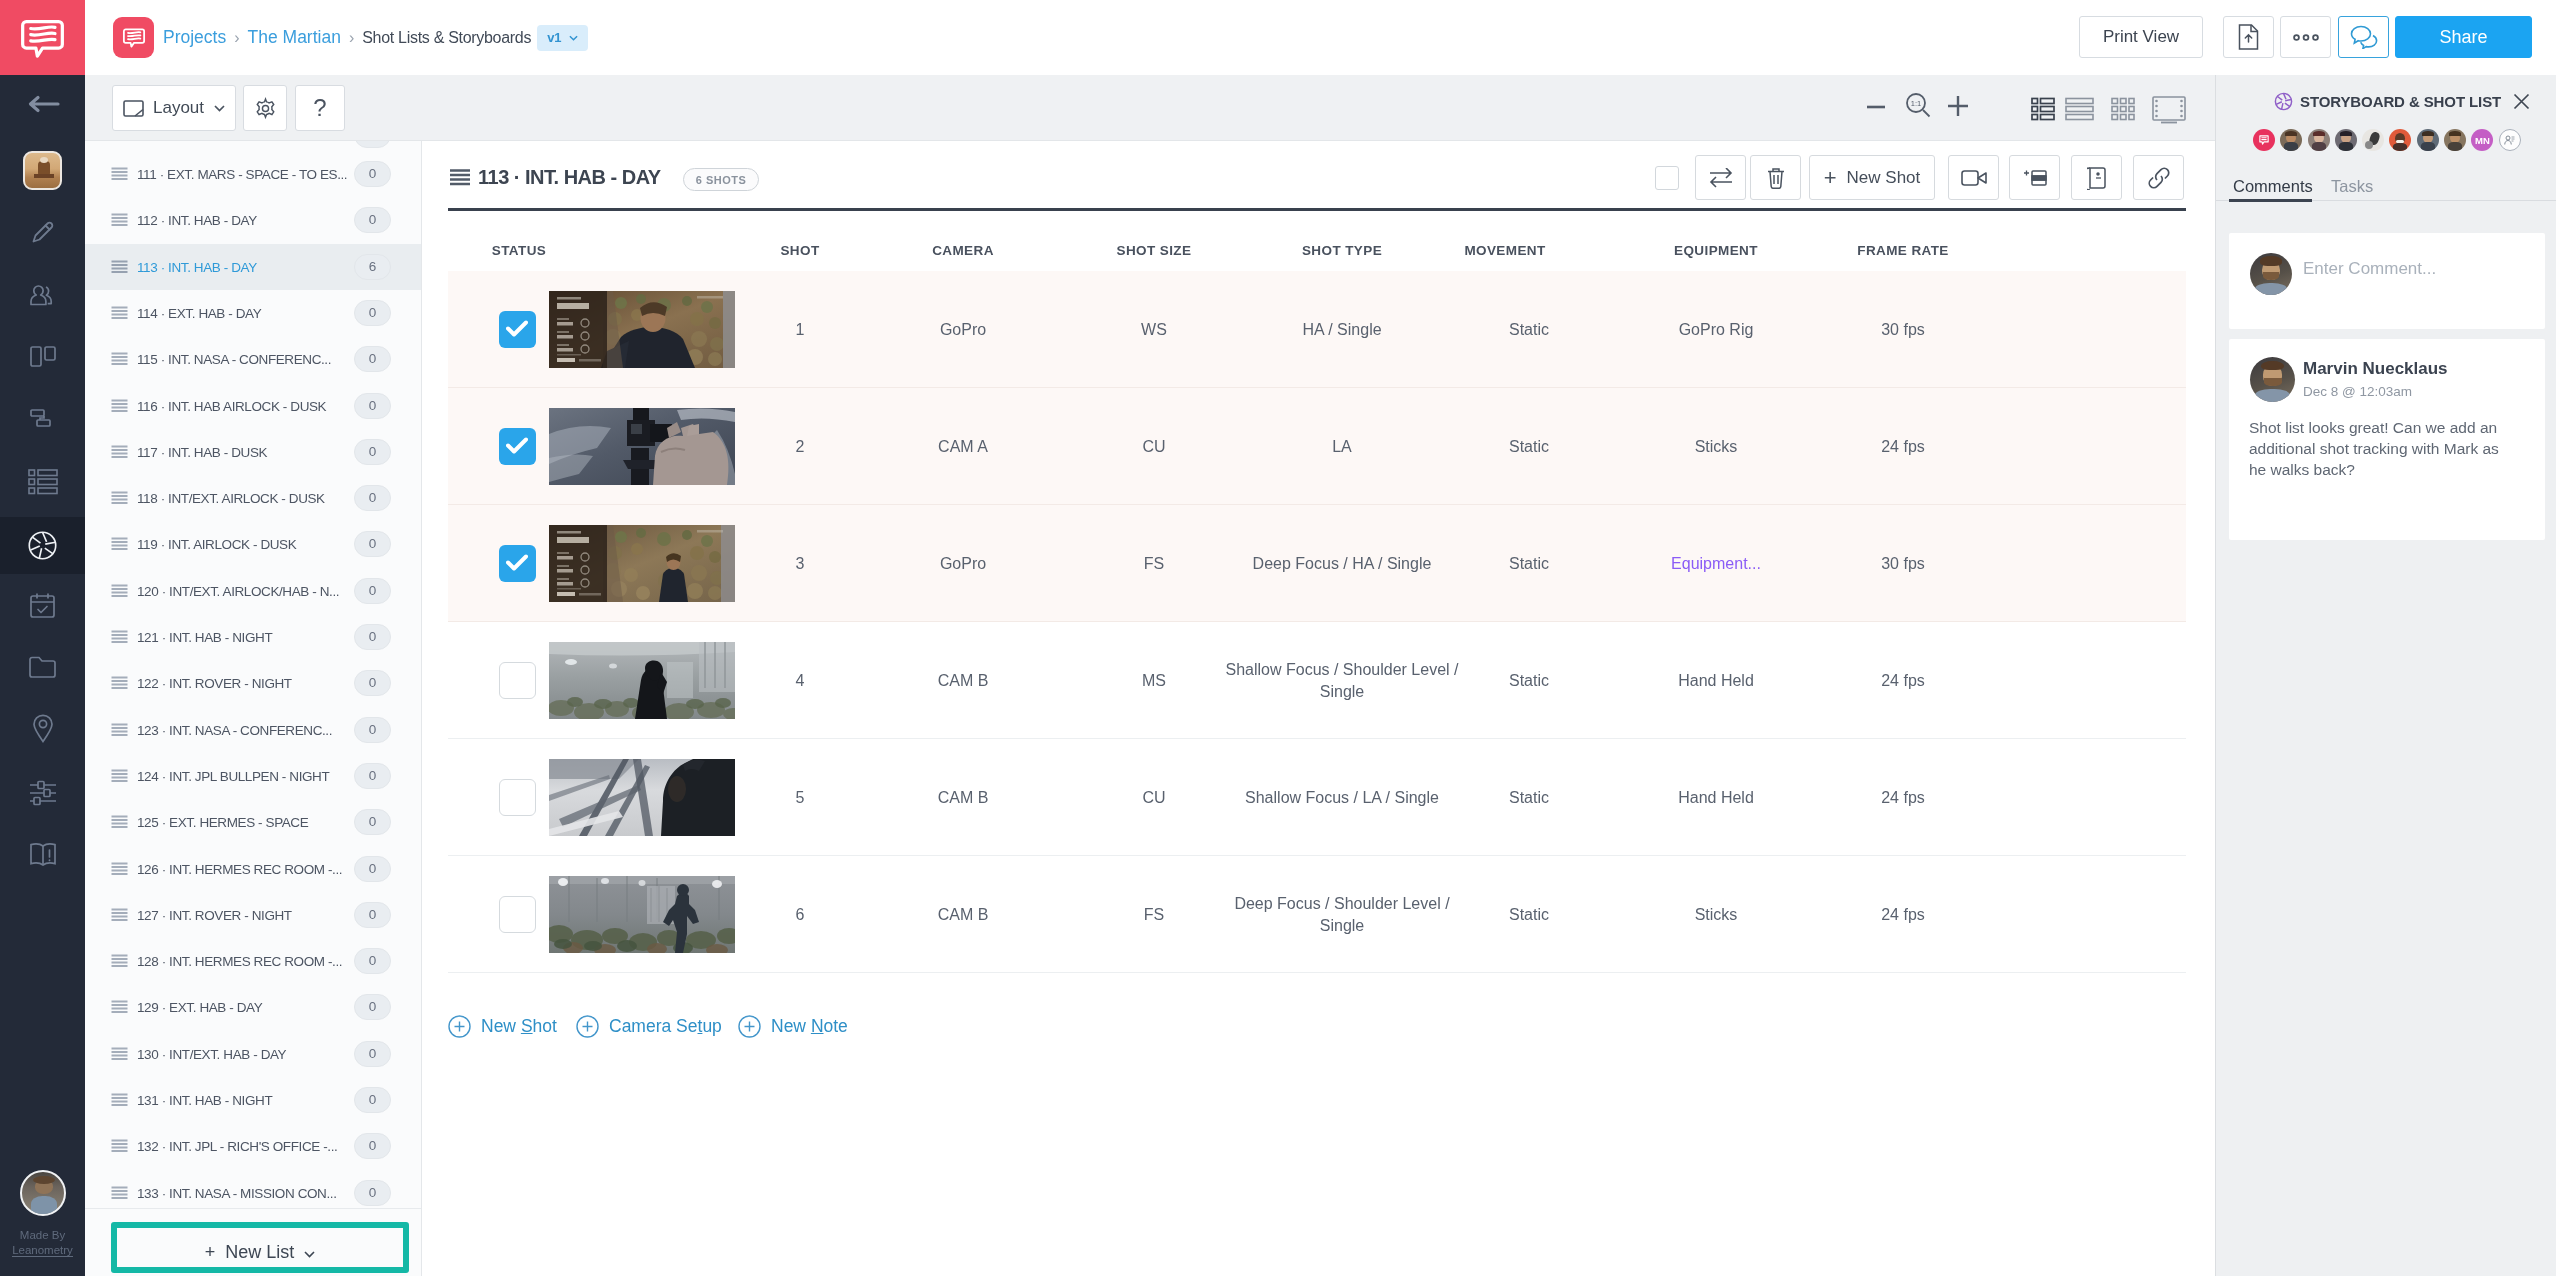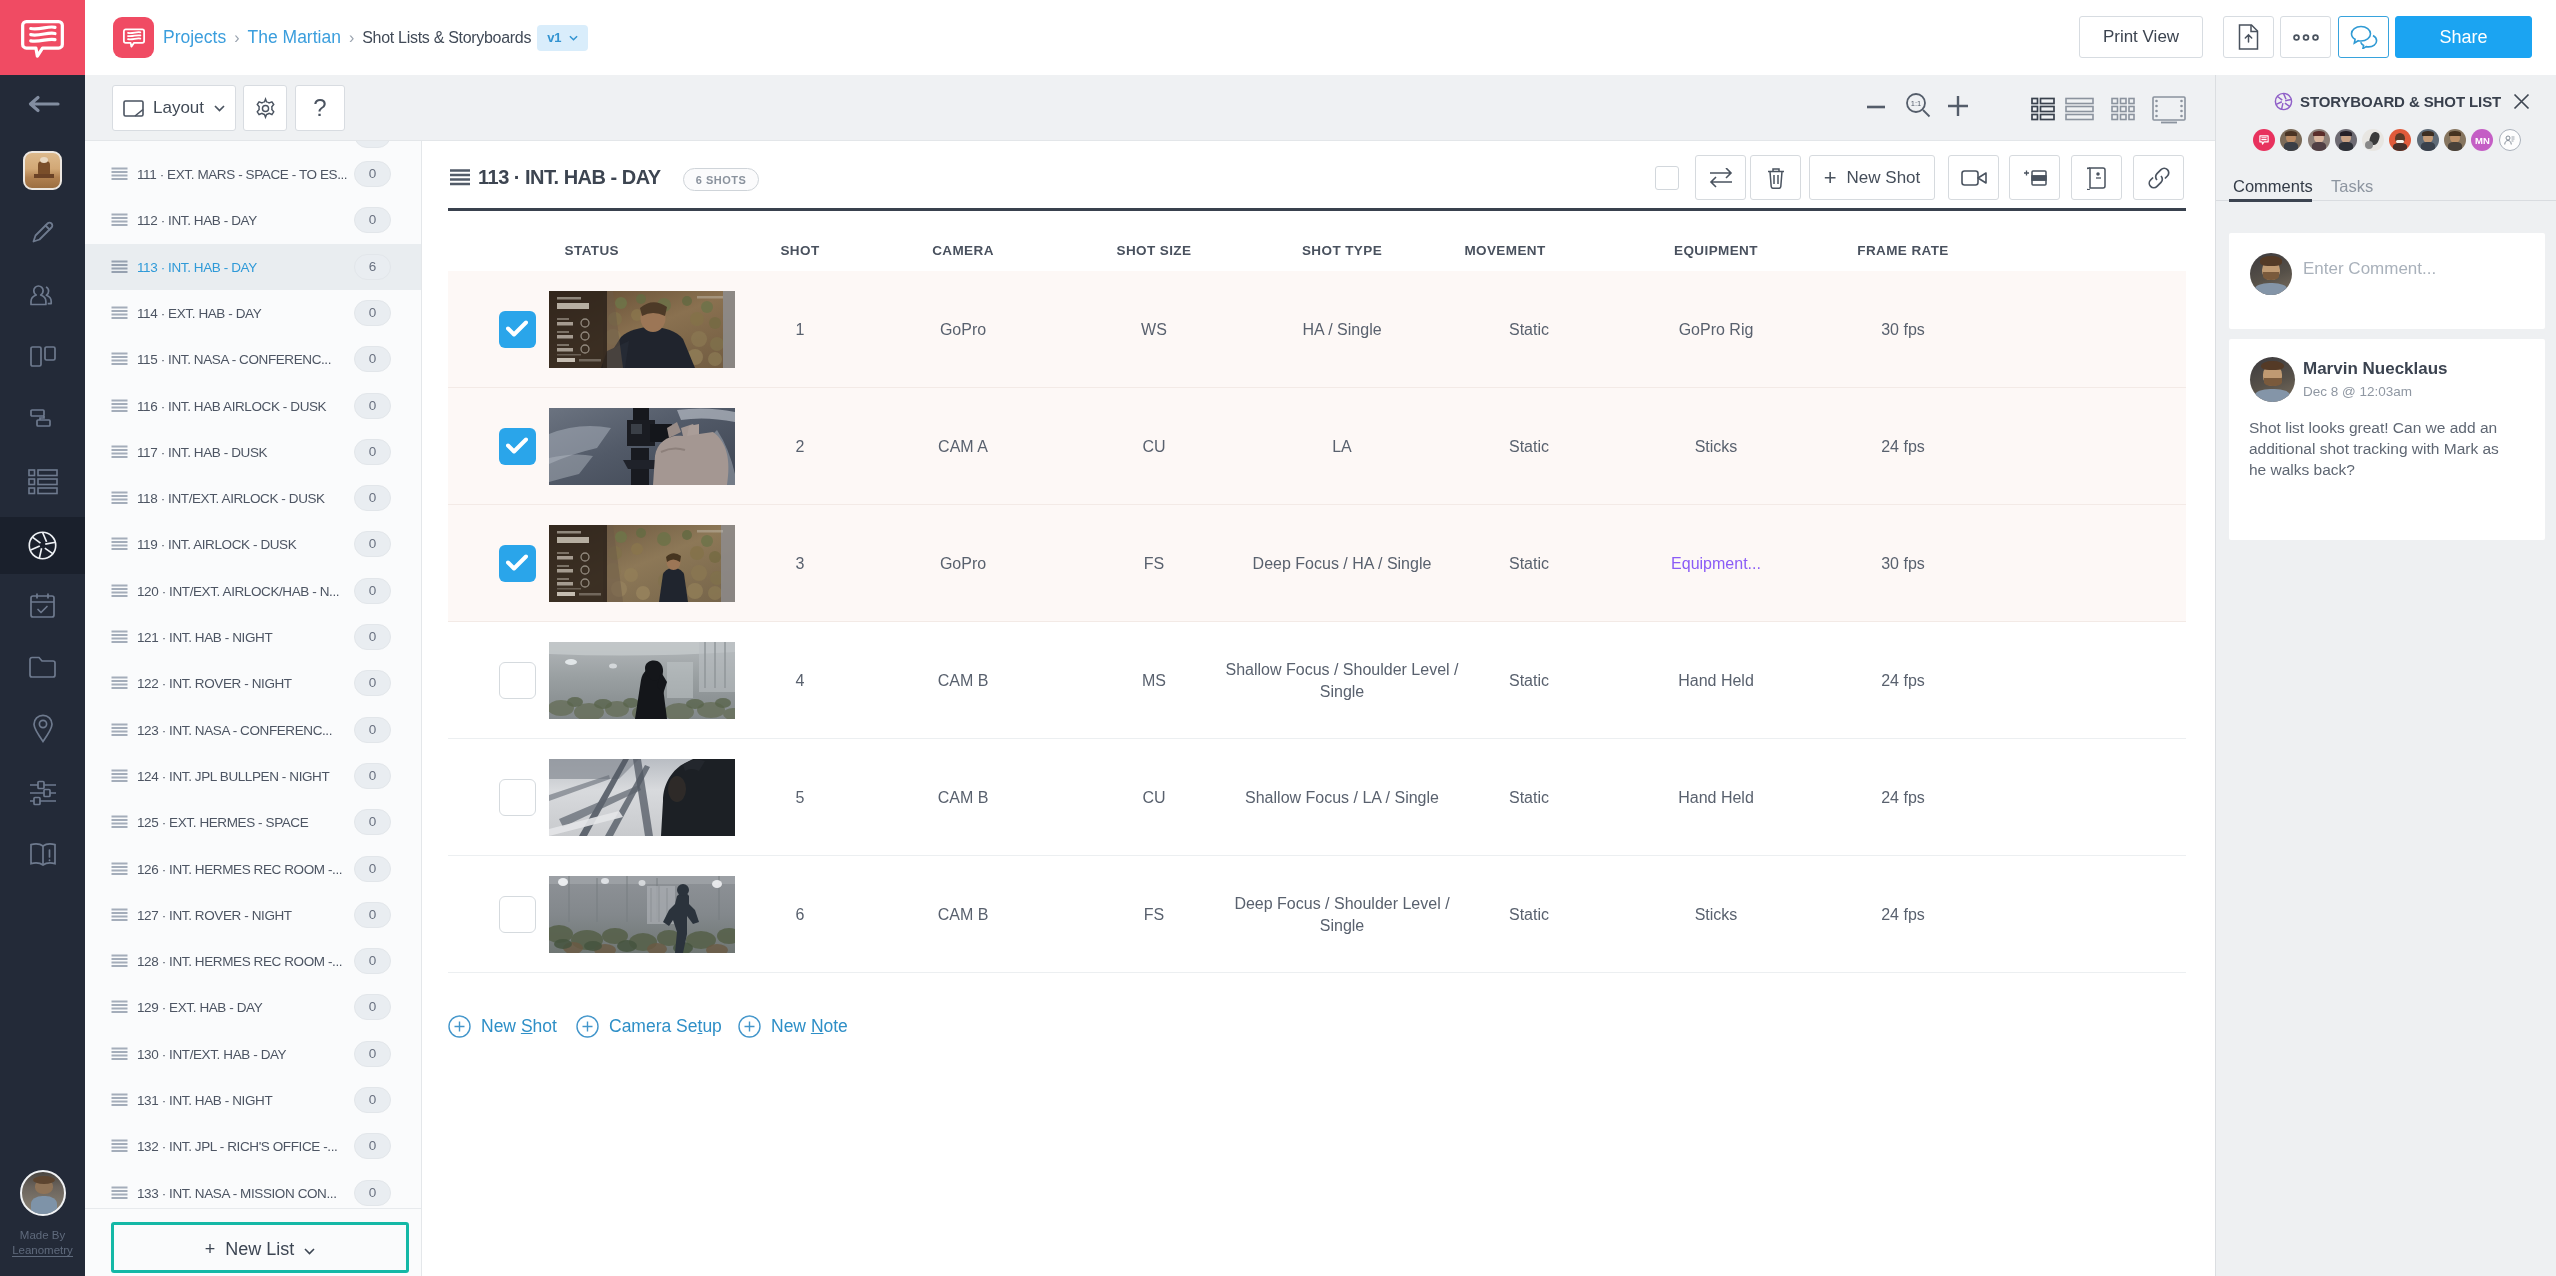--- a/index.html
+++ b/index.html
@@ -26,21 +26,21 @@
 
 #toolbar { left:85px; top:75px; width:2130px; height:66px; background:#eff1f3; border-bottom:1px solid #e3e6e9; }
 .tbbtn { position:absolute; top:10px; height:46px; background:#fff; border:1px solid #d8dce1; border-radius:3px; display:flex; align-items:center; justify-content:center; color:#414a56; font-size:17px; }
 
 
 #scenes { left:85px; top:141px; width:337px; height:1135px; background:#fafbfc; border-right:1px solid #e4e7ea; overflow:hidden; }
 .srow { position:absolute; left:0; width:336px; height:46px; }
 .srow .sicon { position:absolute; left:26px; top:16px; }
 .srow .stxt { position:absolute; left:52px; top:16px; font-size:13.5px; letter-spacing:-0.4px; color:#4d5563; white-space:nowrap; }
 .srow .sbadge { position:absolute; left:269px; top:10px; width:37px; height:26px; background:#e9edf1; border:1px solid #e2e6ea; border-radius:13px; text-align:center; line-height:24px; font-size:13.5px; color:#697180; }
-#newlist { position:absolute; left:26px; top:1081px; width:298px; height:51px; border:3px solid #14b8a6; border-radius:3px; background:#fafbfc; text-align:center; line-height:49px; color:#3d4653; font-size:18px; }
+#newlist { position:absolute; left:26px; top:1081px; width:298px; height:51px; border:6px solid #14b8a6; border-radius:3px; background:#fafbfc; text-align:center; line-height:49px; color:#3d4653; font-size:18px; }
 
 
 #main { left:422px; top:141px; width:1793px; height:1135px; background:#fff; }
 .hdrbtn { position:absolute; top:14px; height:45px; background:#fff; border:1px solid #d6dade; border-radius:3px; display:flex; align-items:center; justify-content:center; color:#454e5a; font-size:17px; }
 #thickline { position:absolute; left:26px; top:67px; width:1738px; height:3px; background:#39414e; }
 .colhdr { position:absolute; top:102px; font-size:13.5px; font-weight:bold; color:#49515e; letter-spacing:.4px; text-align:center; }
 .trow { position:absolute; left:26px; width:1738px; height:117px; }
 .pinkrow { background:#fdf8f6; border-bottom:1px solid #f3eae6; }
 .whiterow { background:#fff; border-bottom:1px solid #eceff1; }
 .cbx { position:absolute; left:51px; top:40px; width:37px; height:37px; border-radius:6px; }
@@ -541,21 +541,21 @@
       </div>
     <div class="hdrbtn" style="left:1711px; width:51px;">
         <svg width="24" height="24" viewBox="0 0 24 24">
           <g fill="none" stroke="#4a535f" stroke-width="1.7">
             <path d="M10 14 a4.5 4.5 0 0 1 0 -6.4 l4 -4 a4.5 4.5 0 0 1 6.4 6.4 l-2.5 2.5"></path>
             <path d="M14 10 a4.5 4.5 0 0 1 0 6.4 l-4 4 a4.5 4.5 0 0 1 -6.4 -6.4 l2.5 -2.5"></path>
           </g>
         </svg>
       </div>
     <div id="thickline"></div>
-    <div class="colhdr" style="left:-3px; width:200px;text-align:right;">STATUS</div>
+    <div class="colhdr" style="left:-3px; width:200px;">STATUS</div>
     <div class="colhdr" style="left:278px; width:200px;">SHOT</div>
     <div class="colhdr" style="left:441px; width:200px;">CAMERA</div>
     <div class="colhdr" style="left:632px; width:200px;">SHOT SIZE</div>
     <div class="colhdr" style="left:820px; width:200px;">SHOT TYPE</div>
     <div class="colhdr" style="left:983px; width:200px;">MOVEMENT</div>
     <div class="colhdr" style="left:1194px; width:200px;">EQUIPMENT</div>
     <div class="colhdr" style="left:1381px; width:200px;">FRAME RATE</div>
     <div class="trow pinkrow" style="top:130px;">
         <div class="cbx on"><svg style="margin:9px 0 0 7px;" width="22" height="17" viewBox="0 0 22 17">
             <path d="M2 8.5 l6 6 L20 2.5" stroke="#fff" stroke-width="4" fill="none" stroke-linecap="round" stroke-linejoin="round"></path>

